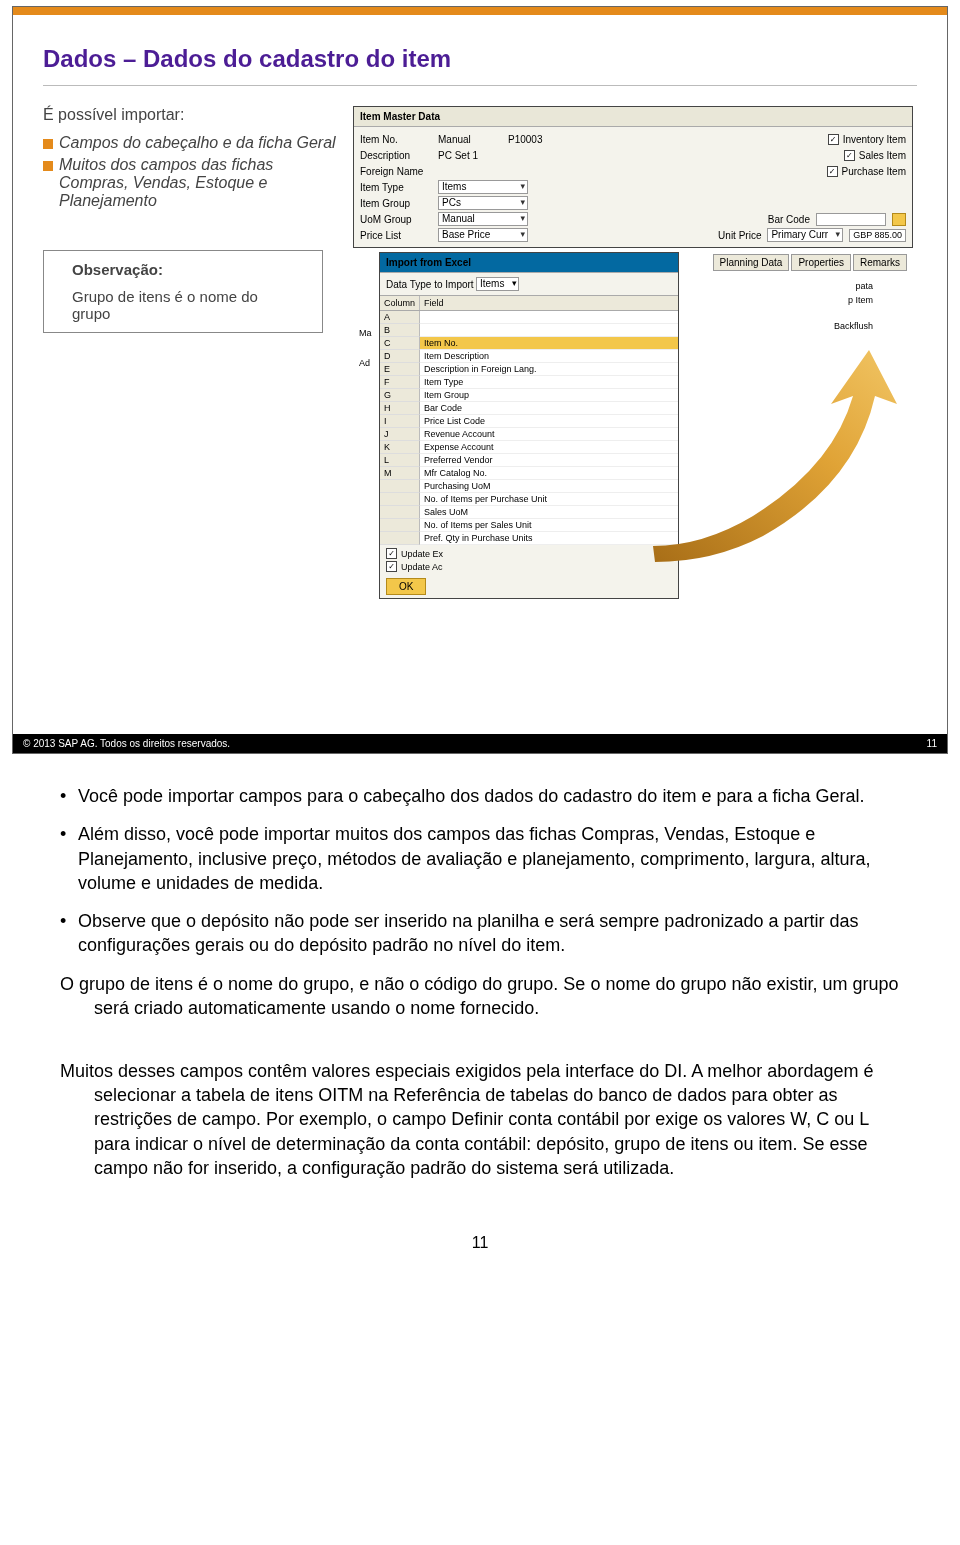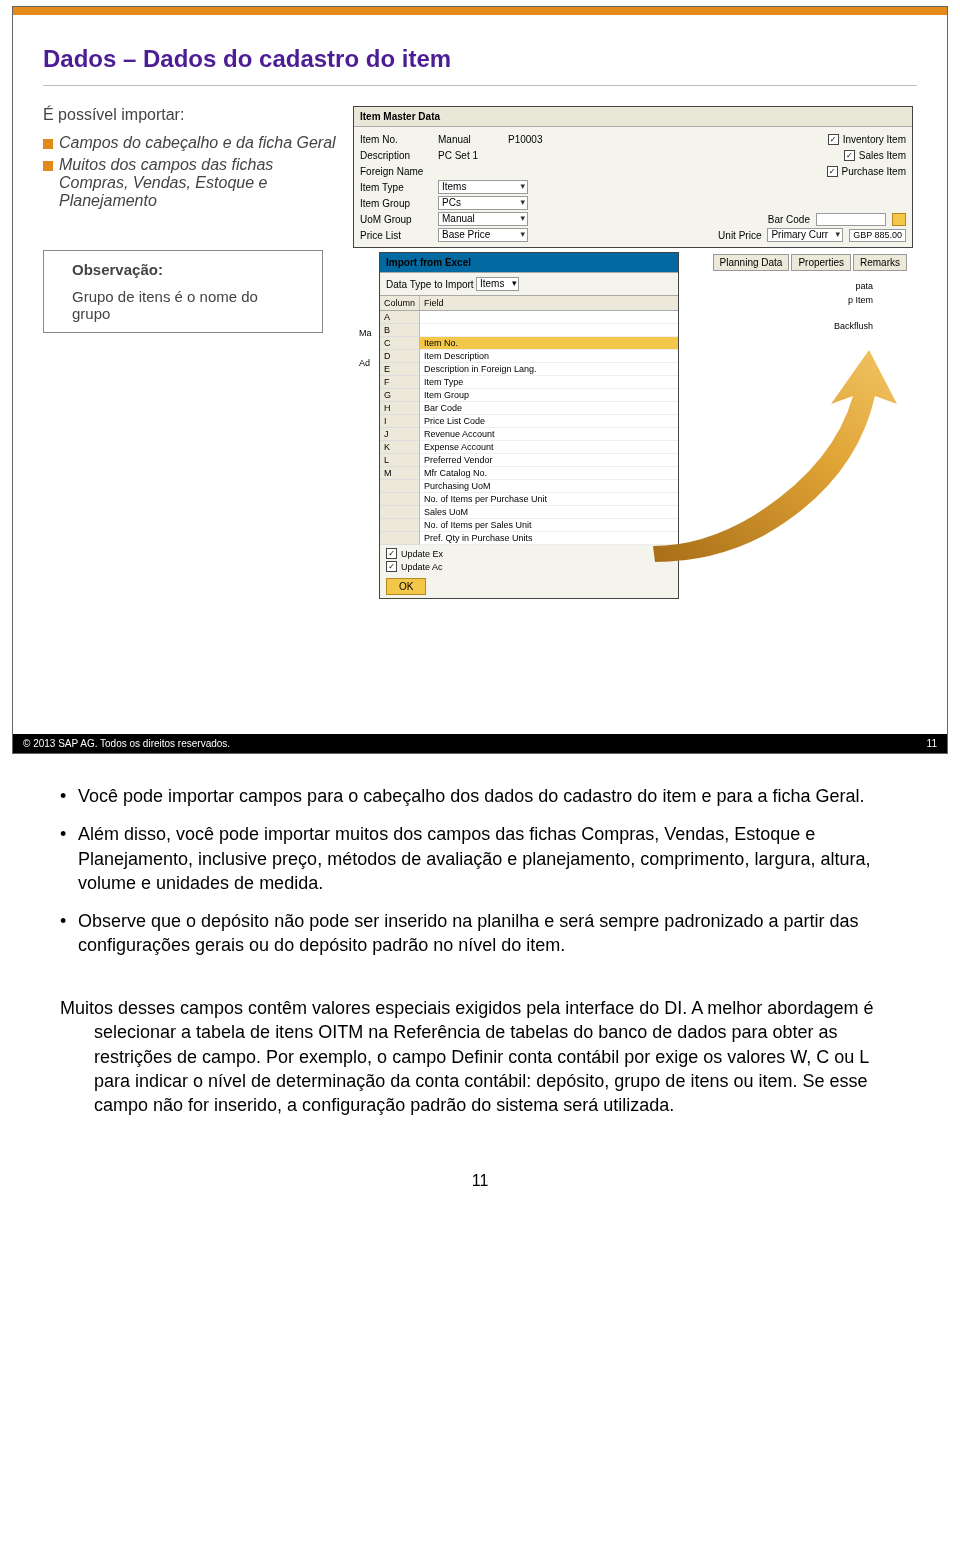--- a/index.html
+++ b/index.html
@@ -434,18 +434,19 @@
       <span>Você pode importar campos para o cabeçalho dos dados do cadastro do item e para a ficha Geral.</span>
     </div>
     <div class="b">
       <span class="dot">•</span>
       <span>Além disso, você pode importar muitos dos campos das fichas Compras, Vendas, Estoque e Planejamento, inclusive preço, métodos de avaliação e planejamento, comprimento, largura, altura, volume e unidades de medida.</span>
     </div>
     <div class="b">
       <span class="dot">•</span>
       <span>Observe que o depósito não pode ser inserido na planilha e será sempre padronizado a partir das configurações gerais ou do depósito padrão no nível do item.</span>
     </div>
+    <div class="p hanging">O grupo de itens é o nome do grupo, e não o código do grupo. Se o nome do grupo não existir, um grupo será criado automaticamente usando o nome fornecido.</div>
     <br>
     <div class="p hanging">Muitos desses campos contêm valores especiais exigidos pela interface do DI. A melhor abordagem é selecionar a tabela de itens OITM na Referência de tabelas do banco de dados para obter as restrições de campo. Por exemplo, o campo Definir conta contábil por exige os valores W, C ou L para indicar o nível de determinação da conta contábil: depósito, grupo de itens ou item. Se esse campo não for inserido, a configuração padrão do sistema será utilizada.</div>
   </div>
 
   <div class="pagenum">11</div>
 </div>
 
 </body></html>

